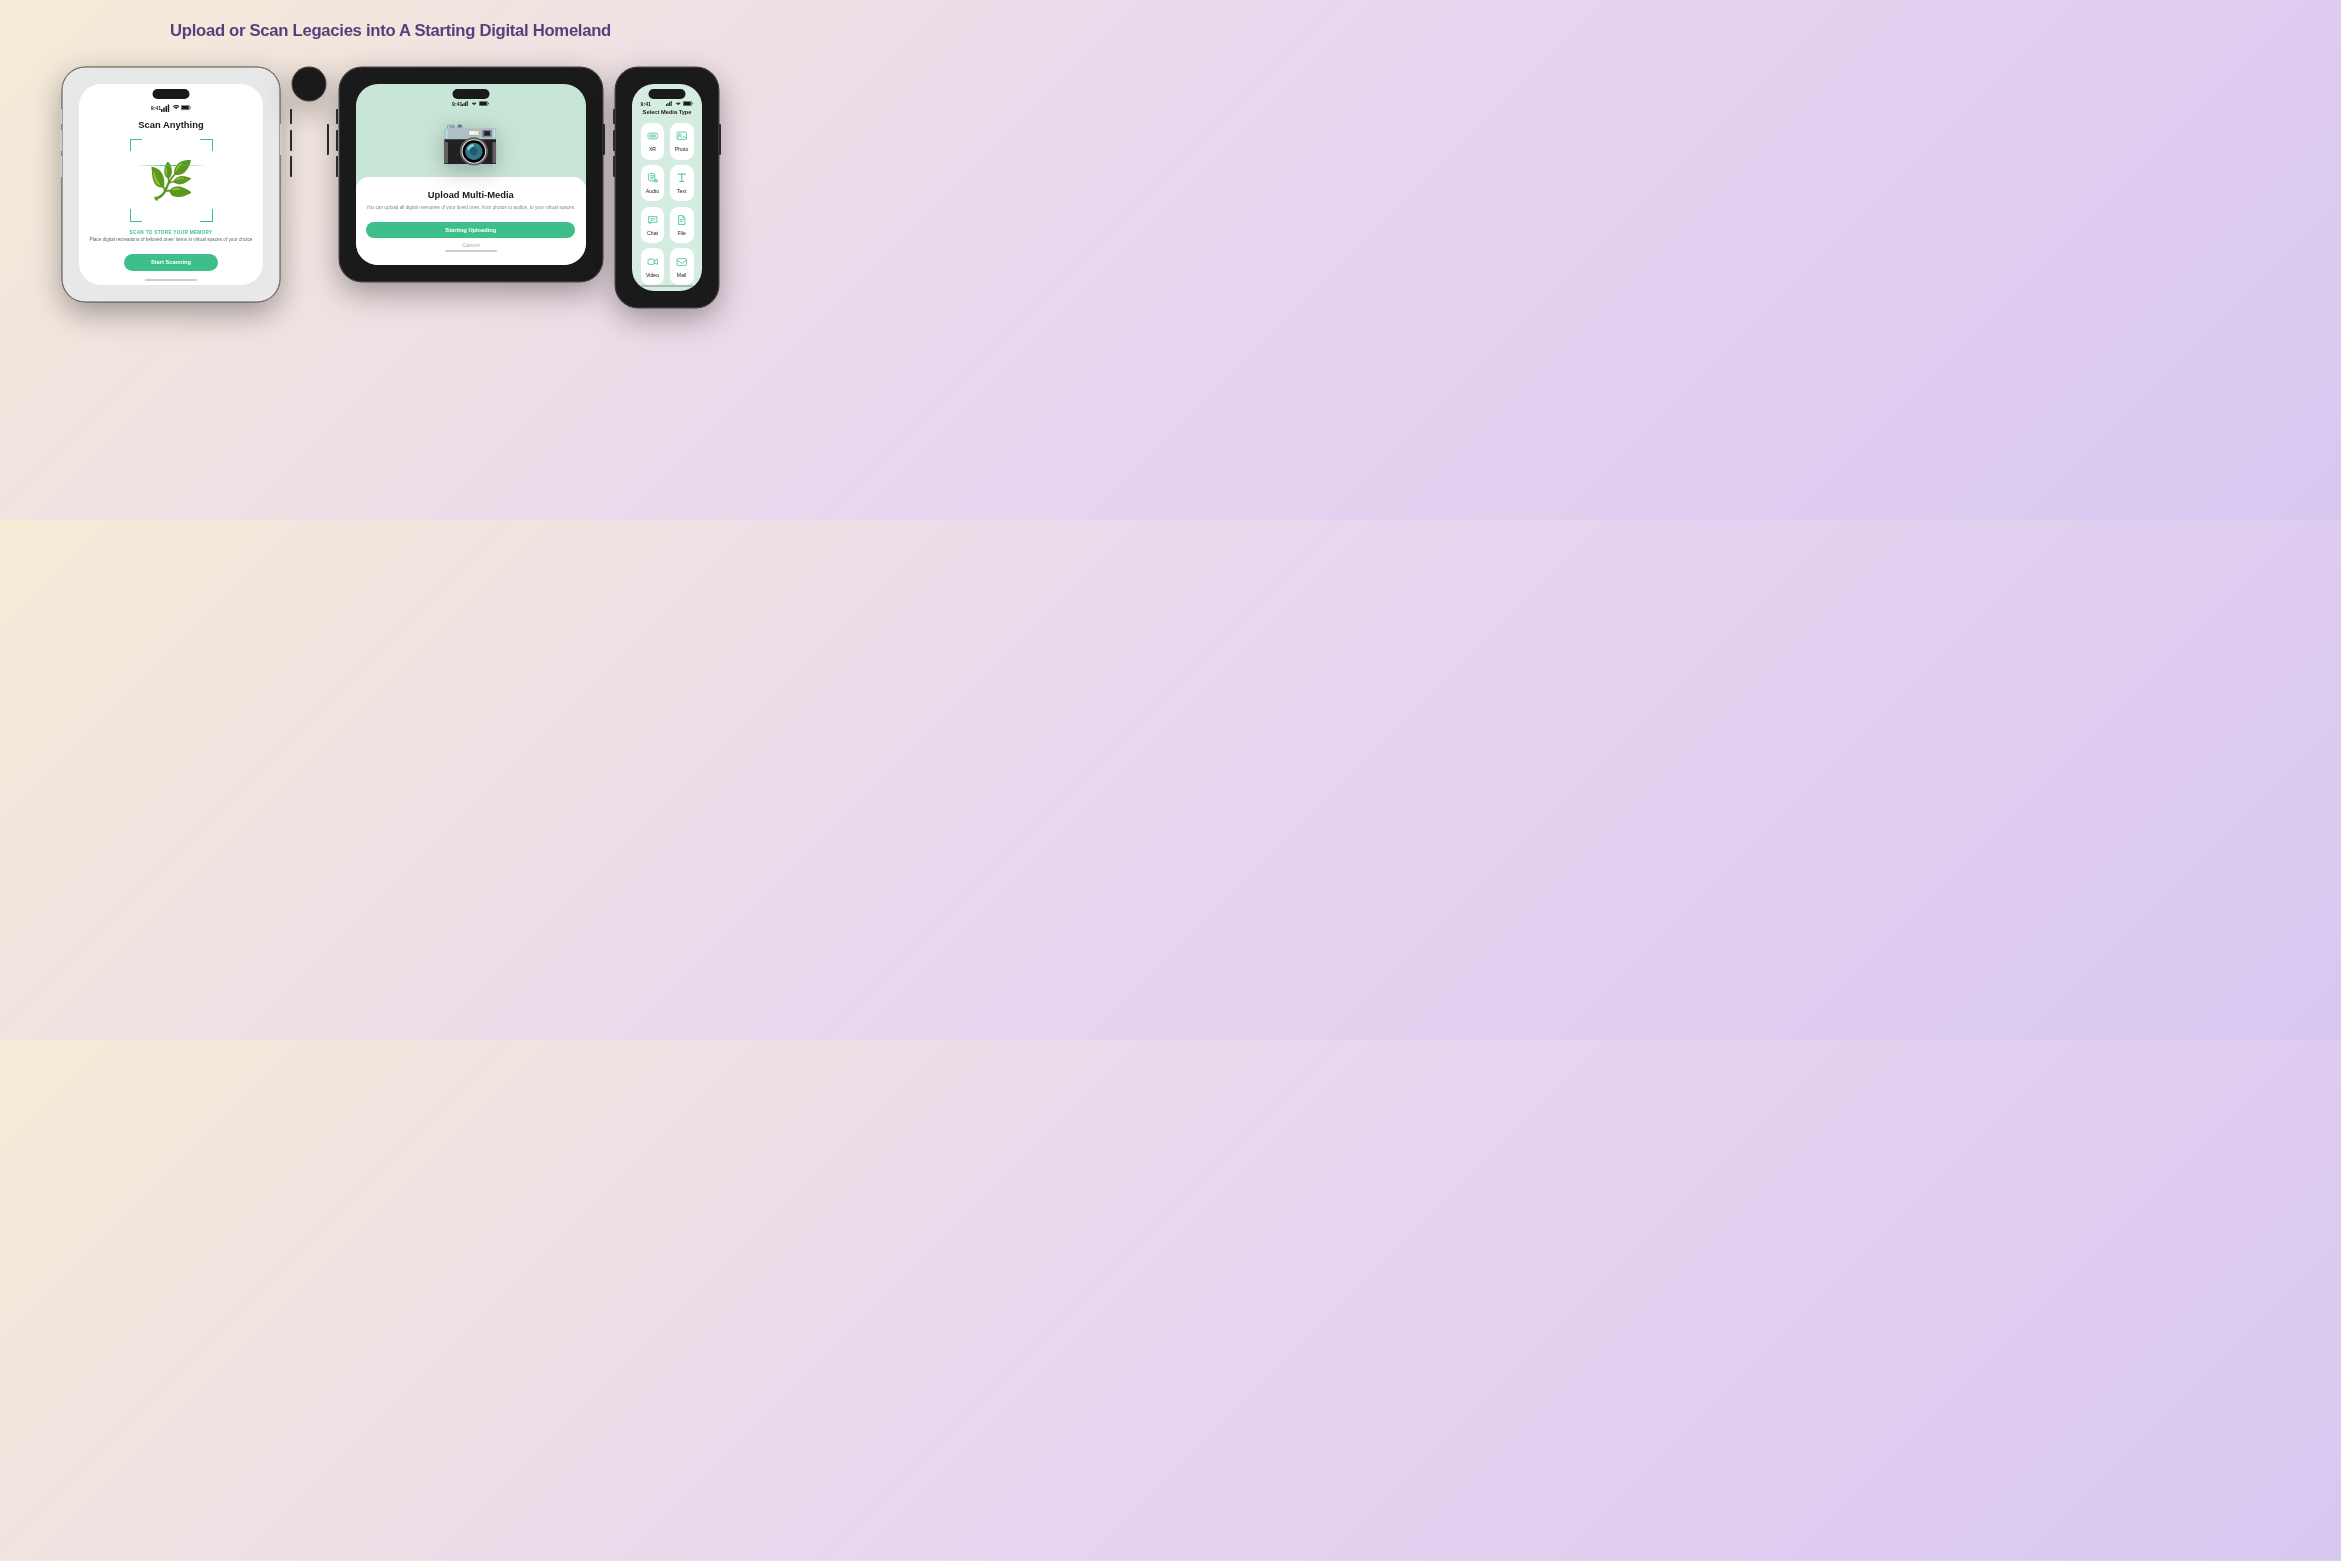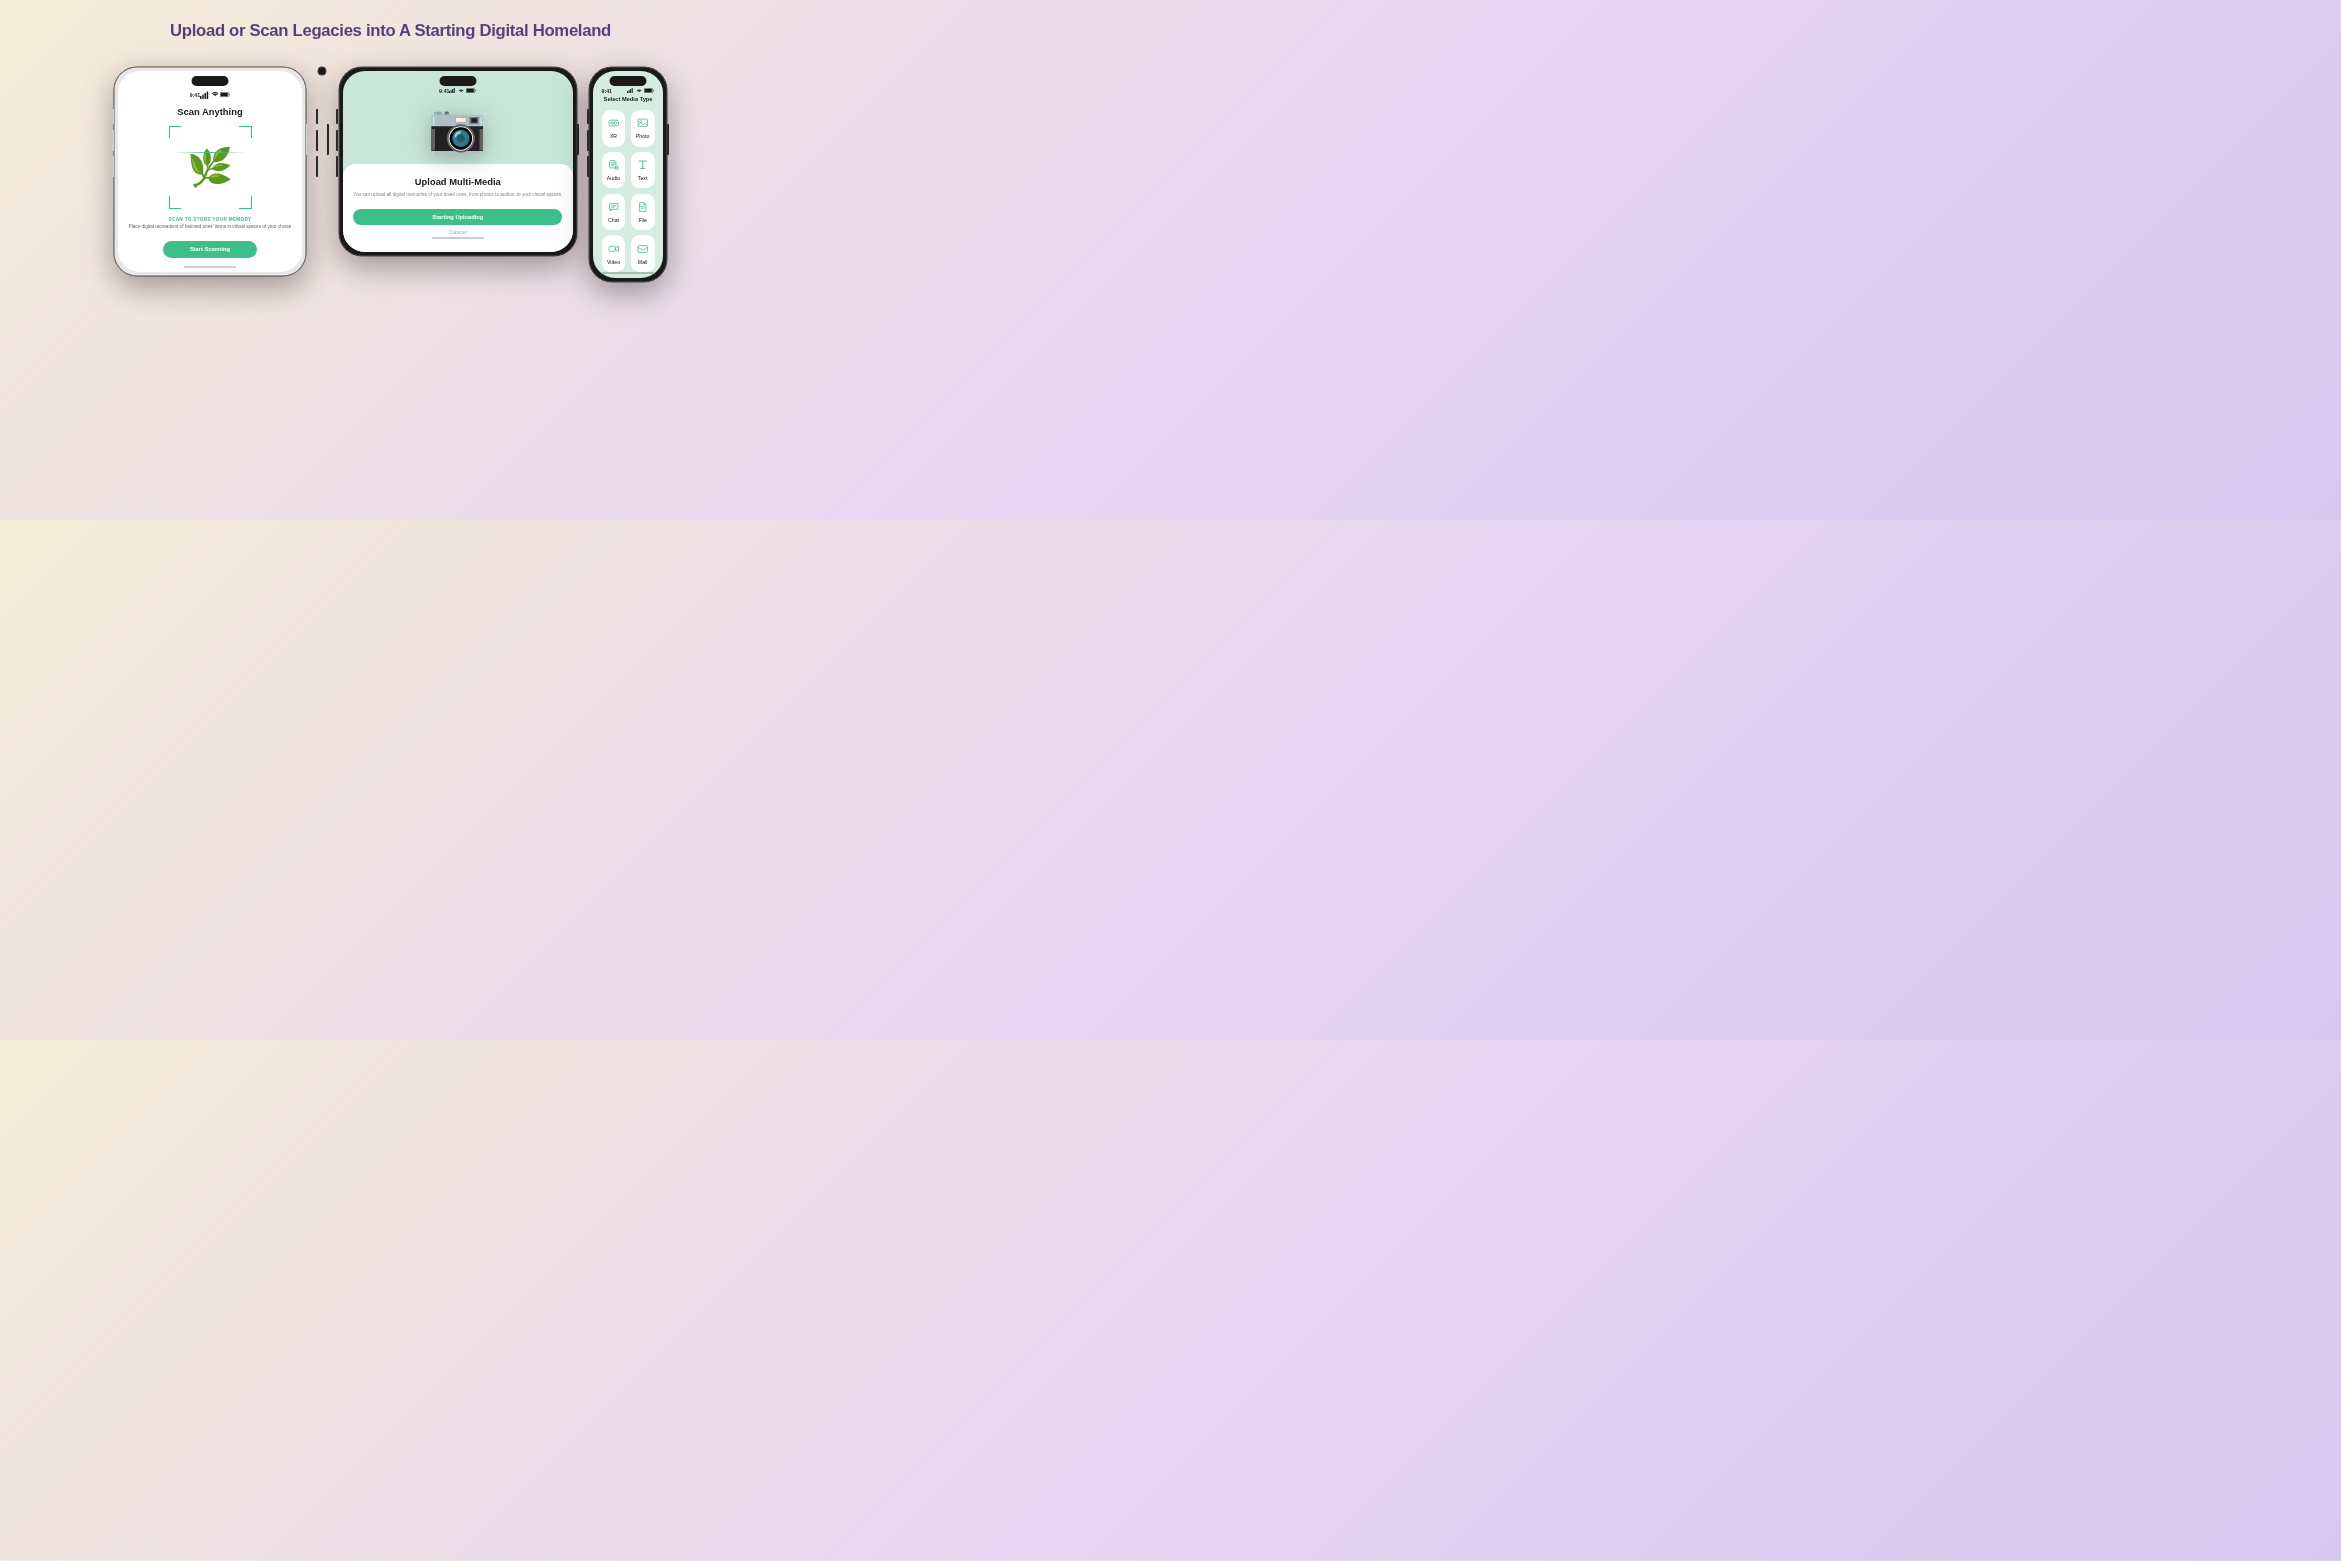--- a/index.html
+++ b/index.html
@@ -31,21 +31,21 @@
       gap: 12.5px;
       align-items: flex-start;
       justify-content: center;
     }
 
     
     .phone {
       position: relative;
       border-radius: 23px;
       background: #1a1a1a;
-      padding: 4px;
+      padding: 17px;
       box-shadow:
         0 0 0 0.5px #444,
         0 10.4px 31px rgba(0,0,0,0.35),
         inset 0 0 0 0.5px #555;
     }
 
     .phone-light {
       background: #e8e8e8;
     }
 

